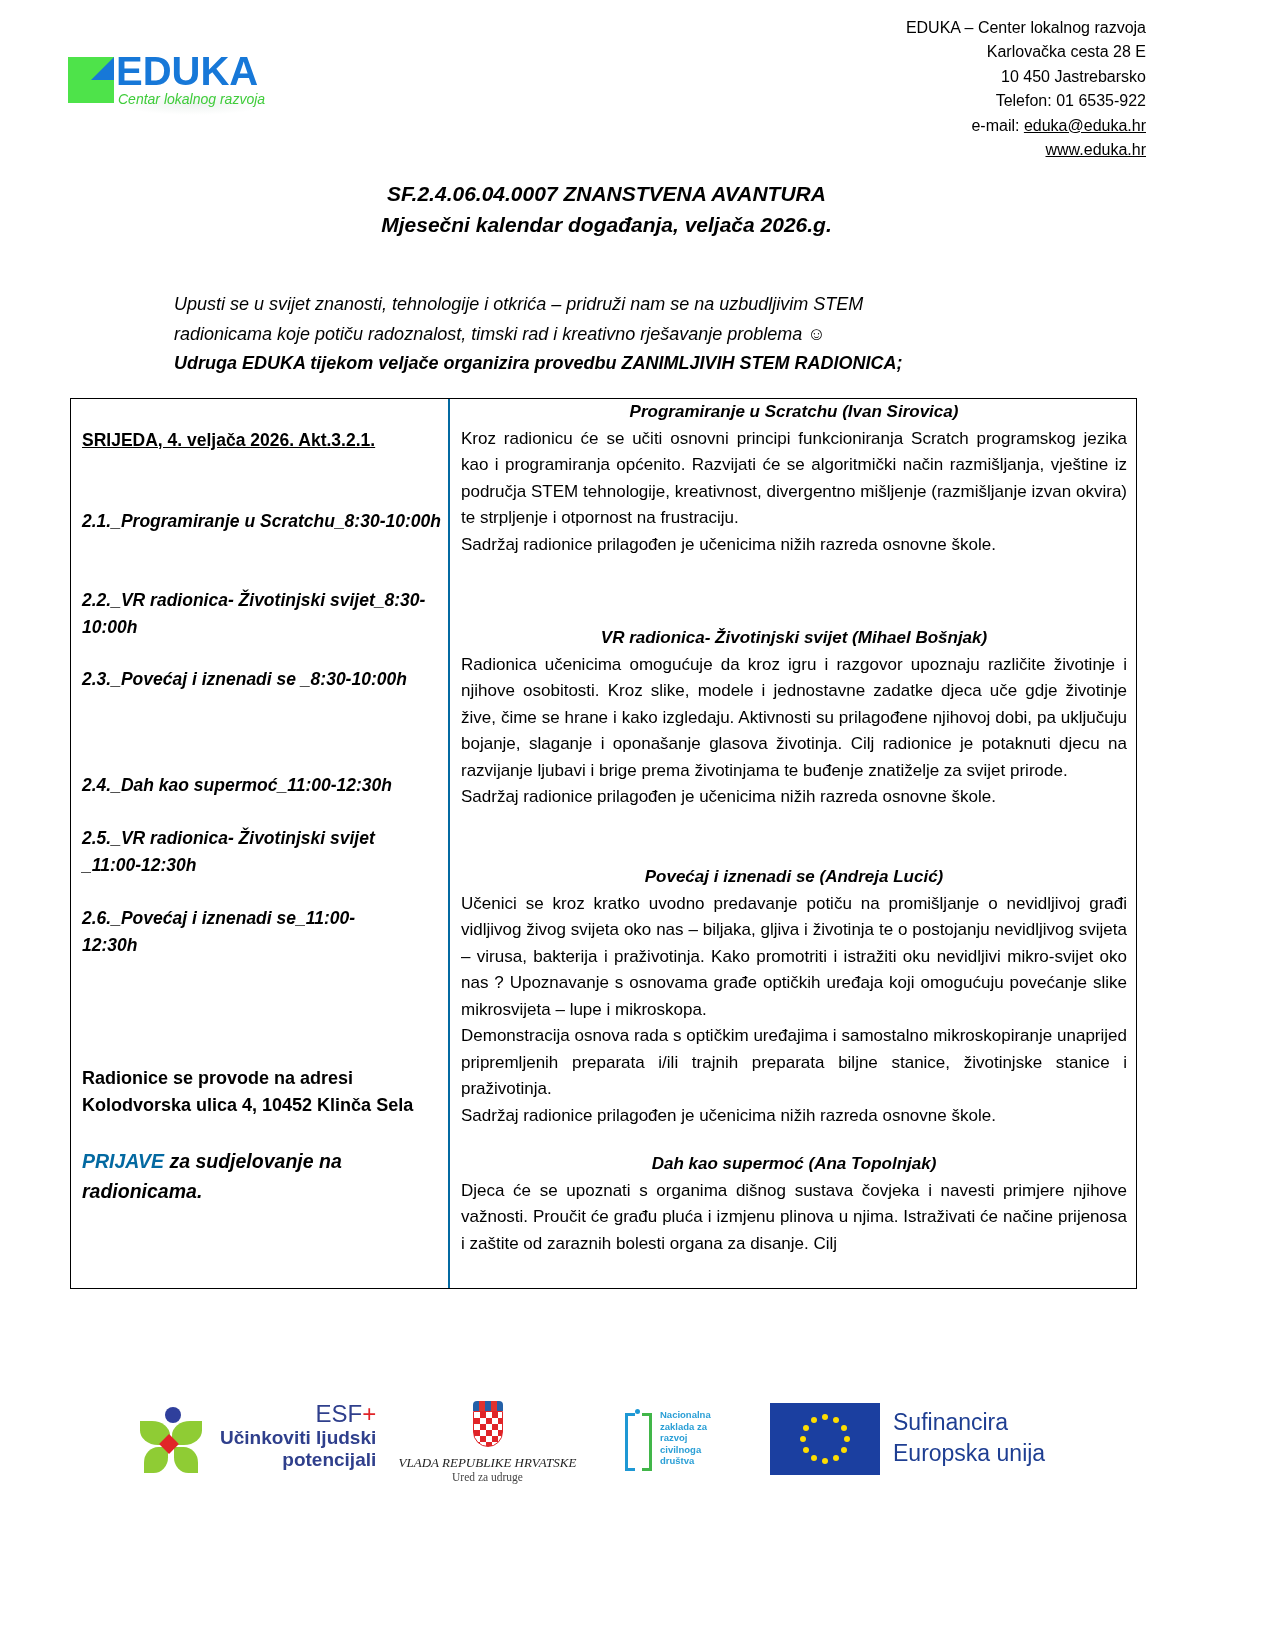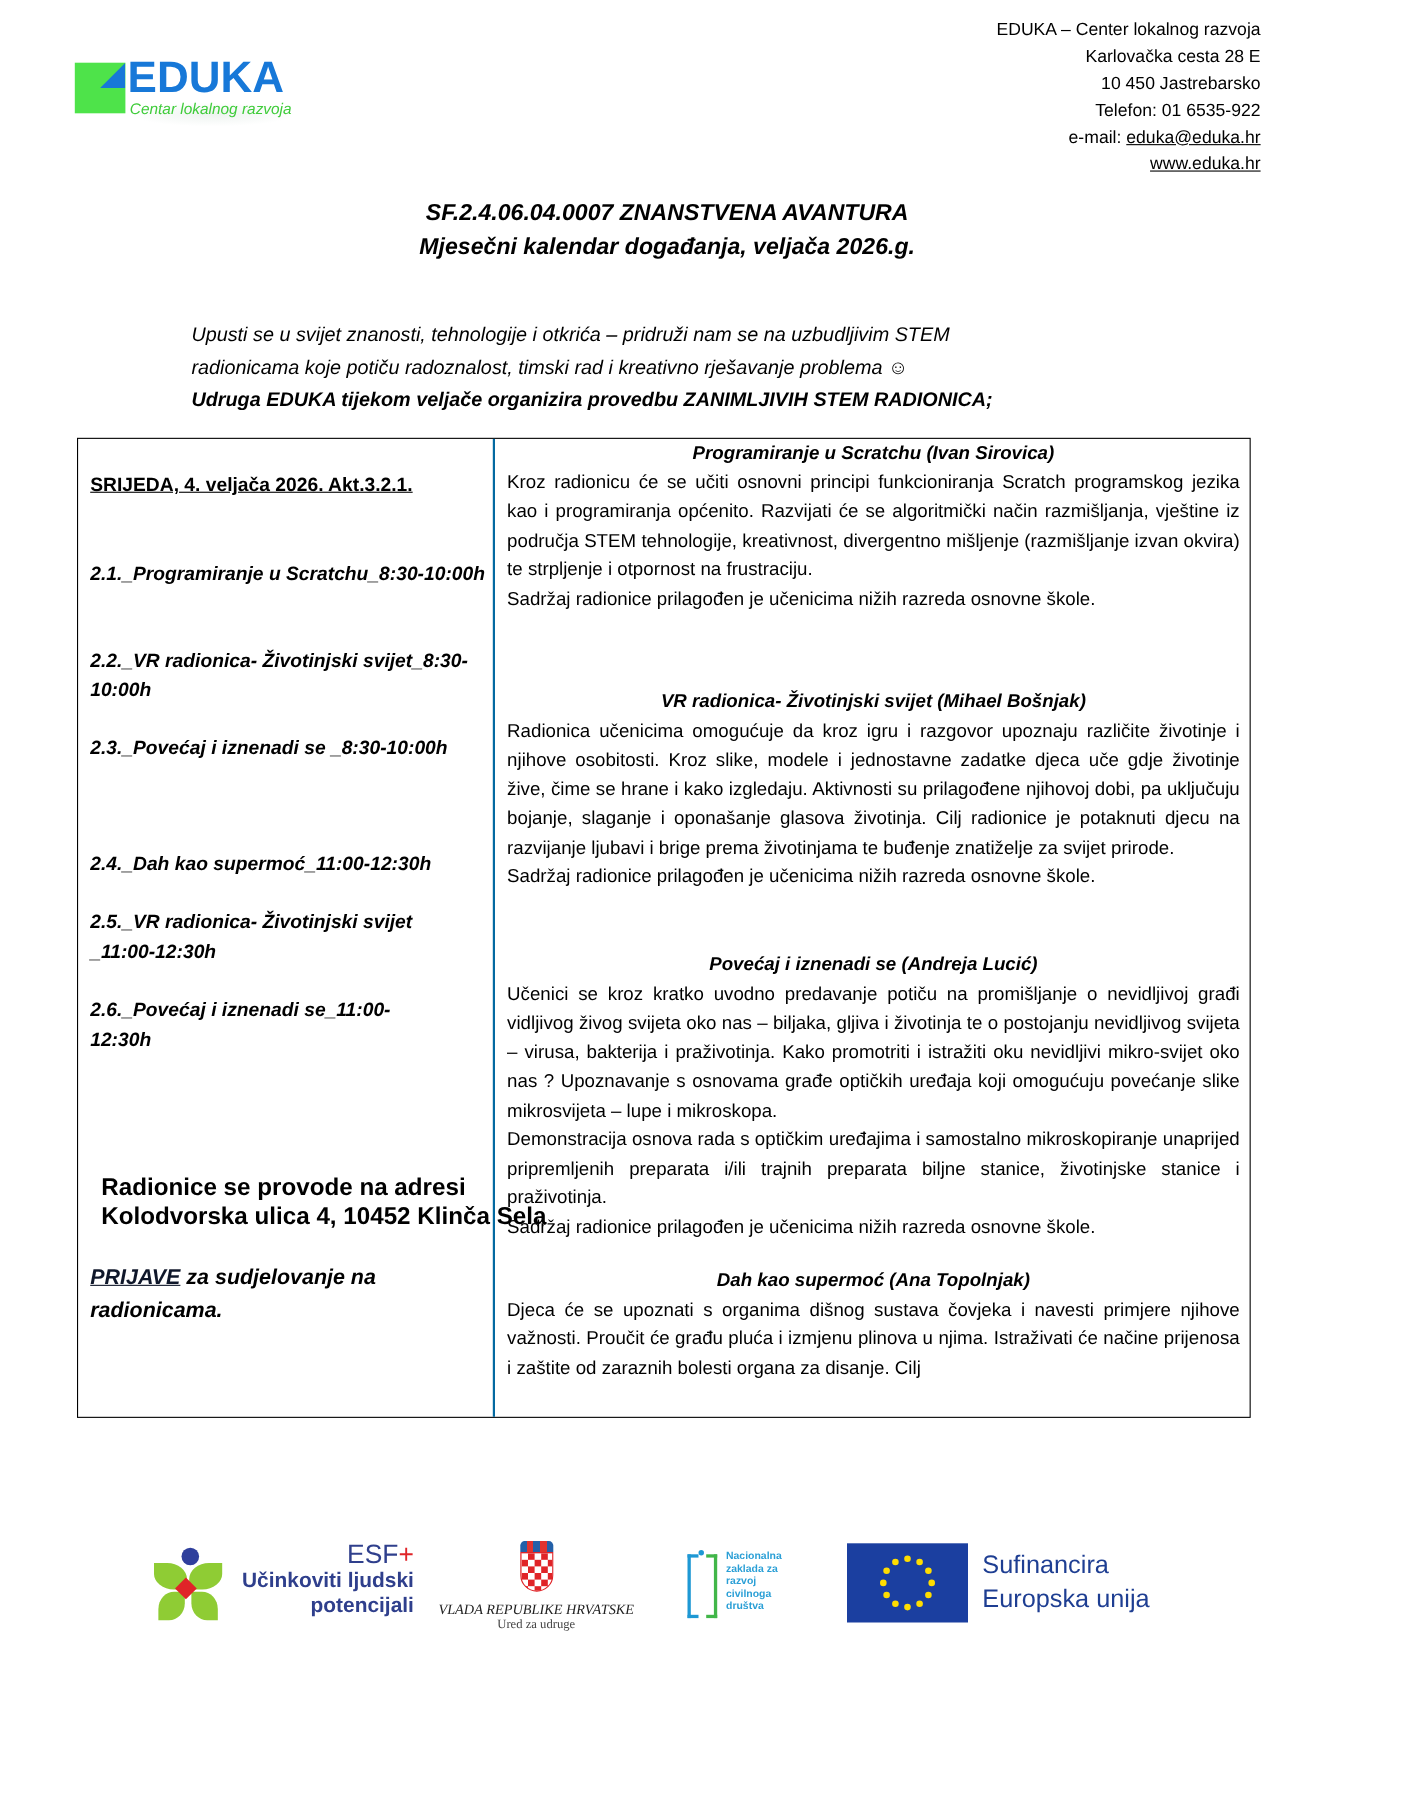--- a/index.html
+++ b/index.html
@@ -21,23 +21,23 @@
 
   .intro { position: absolute; left: 142px; top: 290px; font-style: italic; font-size: 18px; line-height: 29.5px; margin-left: 32px; }
   .intro .bold { font-weight: bold; }
 
   .table { position: absolute; left: 70px; top: 398px; width: 1067px; height: 891px; border: 1px solid #000; box-sizing: border-box; }
   .col-left { position: absolute; left: 0; top: 0; width: 379px; height: 100%; border-right: 2px solid #0369a1; box-sizing: border-box; }
   .col-right { position: absolute; left: 380px; top: 0; width: 686px; height: 100%; overflow: hidden; }
 
   .day { position: absolute; left: 11px; top: 31px; font-weight: bold; font-size: 17.5px; text-decoration: underline; white-space: nowrap; }
   .slot { position: absolute; left: 11px; width: 360px; font-weight: bold; font-style: italic; font-size: 17.5px; line-height: 26.5px; }
-  .address { position: absolute; left: 21px; top: 966px; font-weight: bold; font-size: 22px; line-height: 27px; white-space: nowrap; }
+  .address { position: absolute; left: 11px; top: 966px; font-weight: bold; font-size: 18px; line-height: 27px; white-space: nowrap; }
   .prijave { position: absolute; left: 11px; top: 747px; width: 330px; font-weight: bold; font-style: italic; font-size: 19.5px; line-height: 30px; }
-  .prijave a { color: #0f172a; text-decoration: underline; }
+  .prijave a { color: #0369a1; }
 
   .ws { position: absolute; left: 10px; width: 666px; font-size: 17px; line-height: 26.5px; text-align: justify; }
   .ws .wtitle { font-weight: bold; font-style: italic; text-align: center; }
   .ws p { margin: 0; }
   .ws .left { text-align: left; }
 
   .footer { position: absolute; top: 1395px; left: 0; width: 1275px; height: 100px; }
   .esf { position: absolute; left: 140px; top: 12px; width: 160px; height: 70px; }
   .esf .dot { position: absolute; left: 25px; top: 0; width: 16px; height: 16px; border-radius: 50%; background: #2f3f9c; }
   .esf .leaf1 { position: absolute; left: 0; top: 14px; width: 30px; height: 24px; border-radius: 0 60% 0 60%; background: #8fcc34; }

